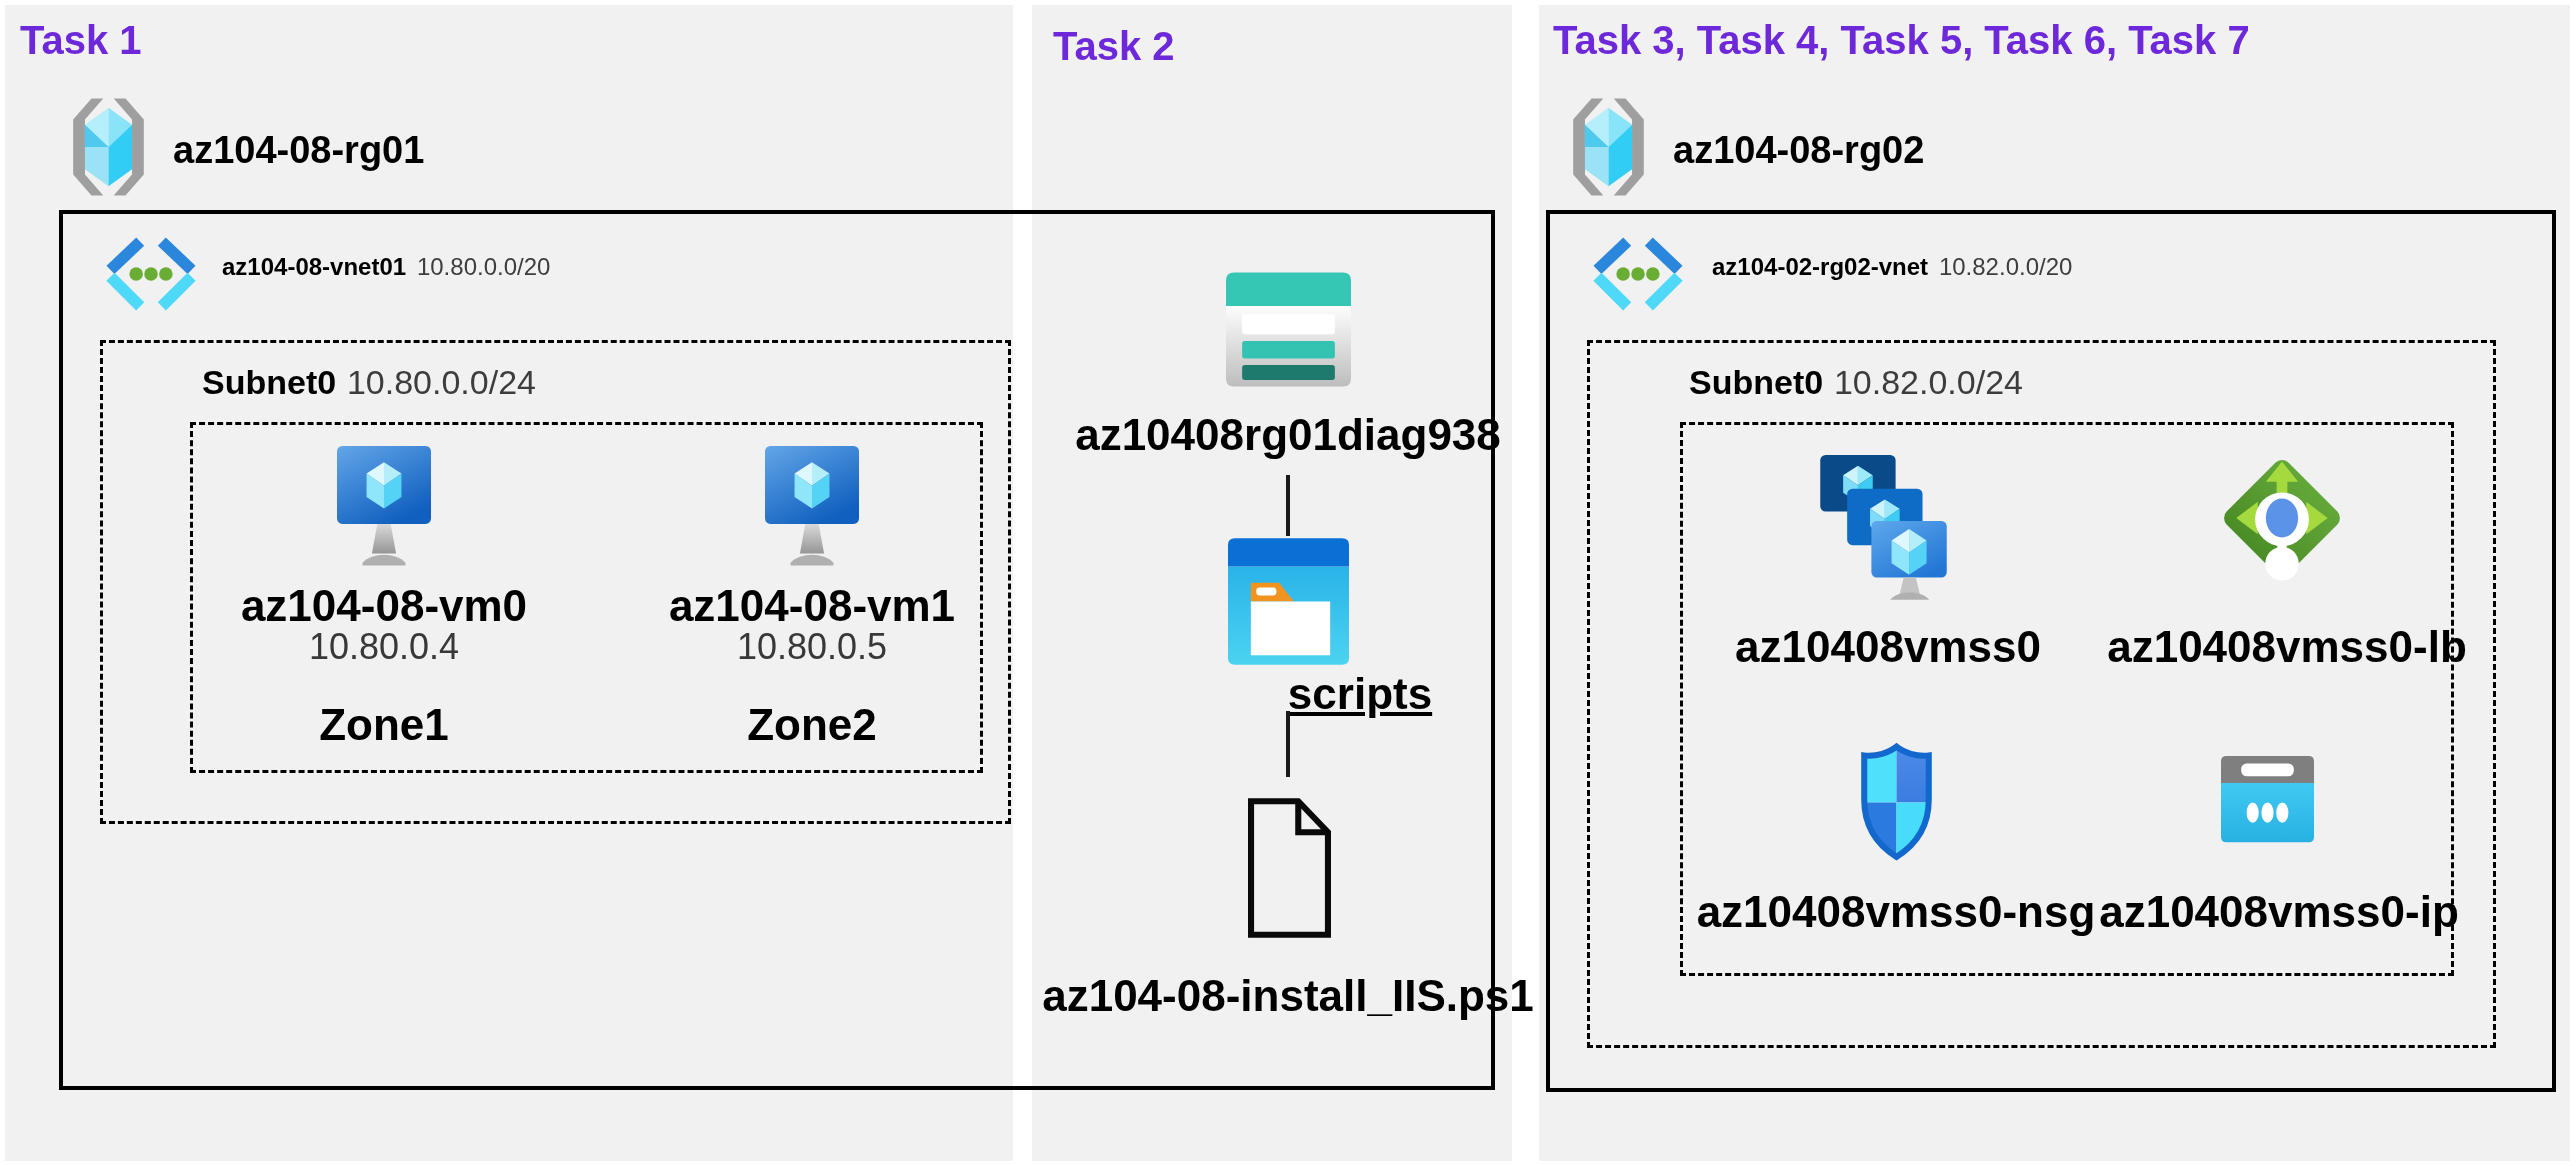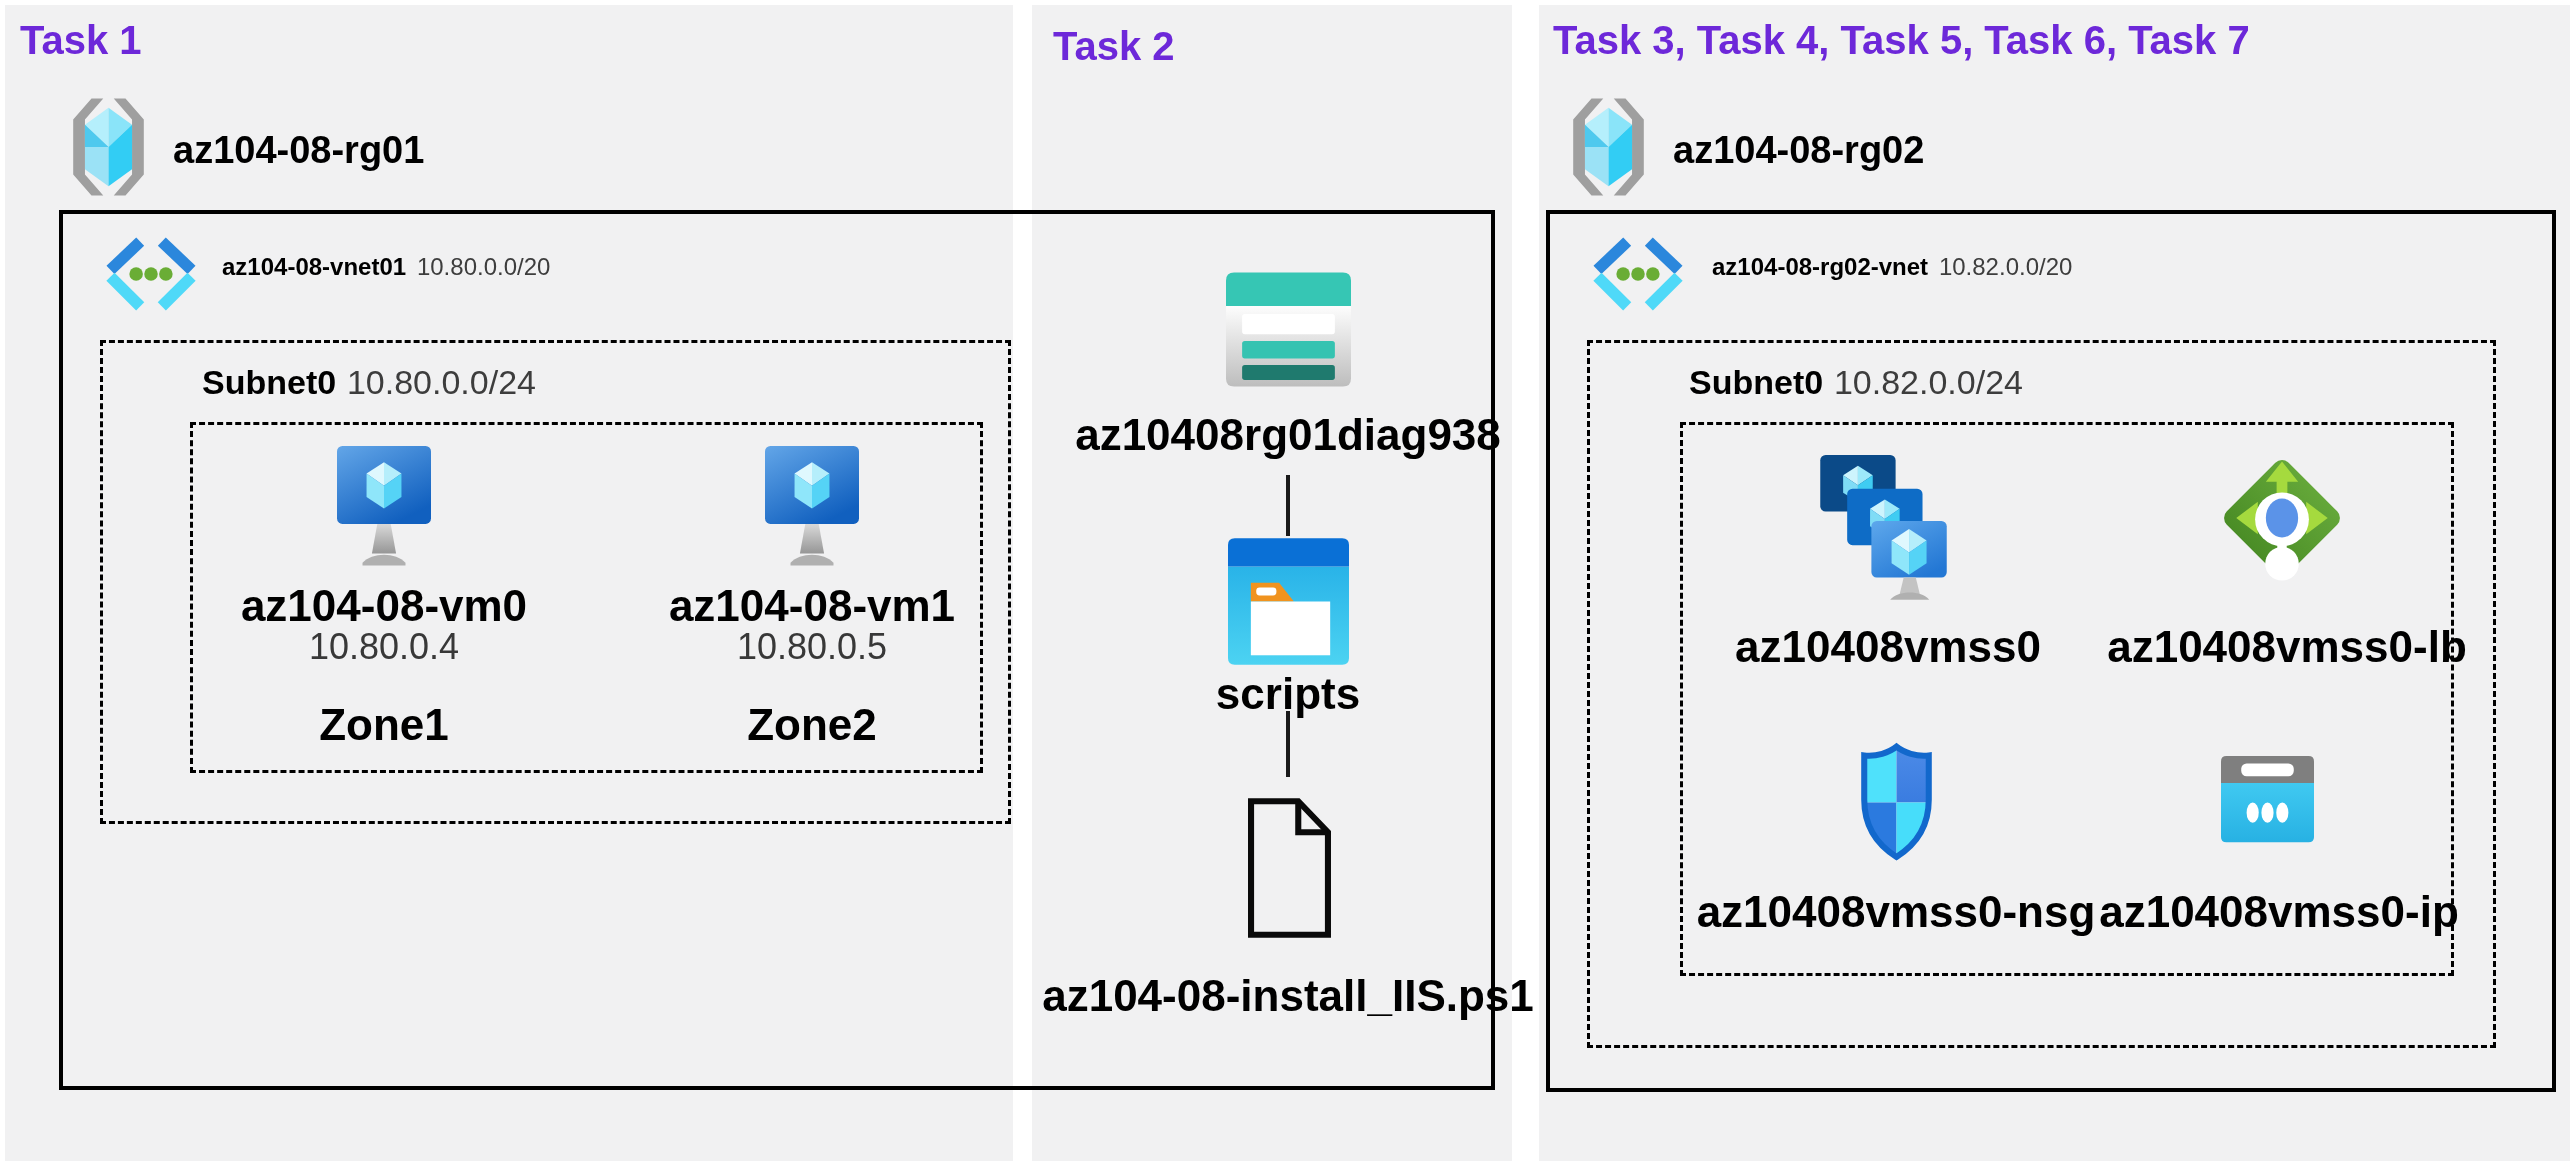--- a/index.html
+++ b/index.html
@@ -74,21 +74,21 @@
 <svg class="icon" style="left:1588px;top:236px;" width="100" height="76" viewBox="0 0 148 112">
   <line x1="58" y1="8" x2="14" y2="50" stroke="#2b87dc" stroke-width="17"></line>
   <line x1="14" y1="60" x2="58" y2="104" stroke="#4fd9f8" stroke-width="17"></line>
   <line x1="90" y1="8" x2="134" y2="50" stroke="#2b87dc" stroke-width="17"></line>
   <line x1="134" y1="60" x2="90" y2="104" stroke="#4fd9f8" stroke-width="17"></line>
   <circle cx="52" cy="56" r="10" fill="#6aad35"></circle>
   <circle cx="74" cy="56" r="10" fill="#6aad35"></circle>
   <circle cx="96" cy="56" r="10" fill="#6aad35"></circle>
 </svg>
 <div class="vnet-label" style="left:1712px;top:253px;">
-  <span>az104-08-rg02-vnet</span><span class="cidr">10.82.0.0/20</span>
+  <span>az104-02-rg02-vnet</span><span class="cidr">10.82.0.0/20</span>
 </div>
 
 <div class="box-dashed" style="left:100px;top:340px;width:911px;height:484px;"></div>
 <div class="box-dashed" style="left:190px;top:422px;width:793px;height:351px;"></div>
 <div class="box-dashed" style="left:1587px;top:340px;width:909px;height:708px;"></div>
 <div class="box-dashed" style="left:1680px;top:422px;width:774px;height:554px;"></div>
 
 <div class="subnet-label" style="left:202px;top:363px;">
   <span>Subnet0</span><span class="cidr">10.80.0.0/24</span>
 </div>
@@ -161,21 +161,21 @@
       <stop offset="0" stop-color="#29b3e8"></stop>
         <stop offset="1" stop-color="#4cd3f2"></stop>
     </linearGradient>
   </defs>
   <path d="M0,42 H180 V178 Q180,188 170,188 H10 Q0,188 0,178 Z" fill="url(#gCyanBody)"></path>
   <path d="M10,0 H170 Q180,0 180,10 V42 H0 V10 Q0,0 10,0 Z" fill="#0a70d6"></path>
   <polygon points="34,66 76,66 98,94 34,94" fill="#f0931f"></polygon>
   <rect x="42" y="73" width="30" height="12" rx="5" fill="#ffffff"></rect>
   <rect x="34" y="94" width="118" height="80" fill="#ffffff"></rect>
 </svg>
-<div class="clabel" style="left:1288px;top:669px;">scripts</div>
+<div class="clabel" style="left:1360px;top:669px;text-decoration:underline;">scripts</div>
 
 <div class="connector" style="left:1286px;top:711px;height:66px;"></div>
 
 <svg class="icon" style="left:1247px;top:797px;" width="85" height="142" viewBox="0 0 126 210">
   <path d="M6,6 H76 L120,52 V204 H6 Z" fill="none" stroke="#0a0a0a" stroke-width="9" stroke-linejoin="miter"></path>
   <path d="M76,6 V52 H120" fill="none" stroke="#0a0a0a" stroke-width="9" stroke-linejoin="miter"></path>
 </svg>
 <div class="clabel" style="left:1288px;top:971px;">az104-08-install_IIS.ps1</div>
 
 <svg class="icon" style="left:1820px;top:455px;" width="127" height="146" viewBox="0 0 188 217">

